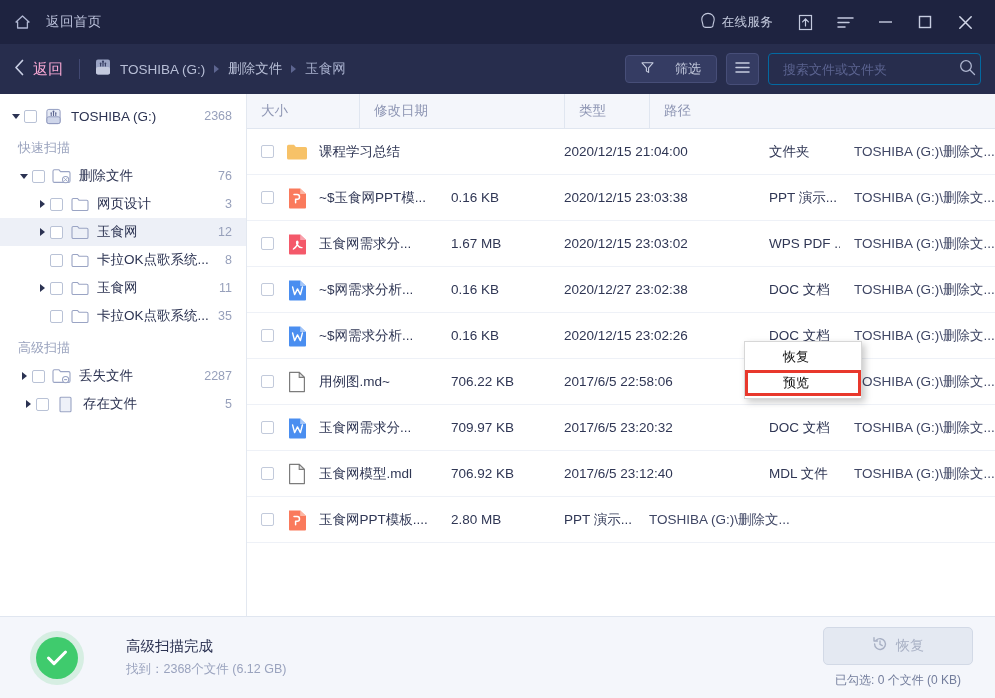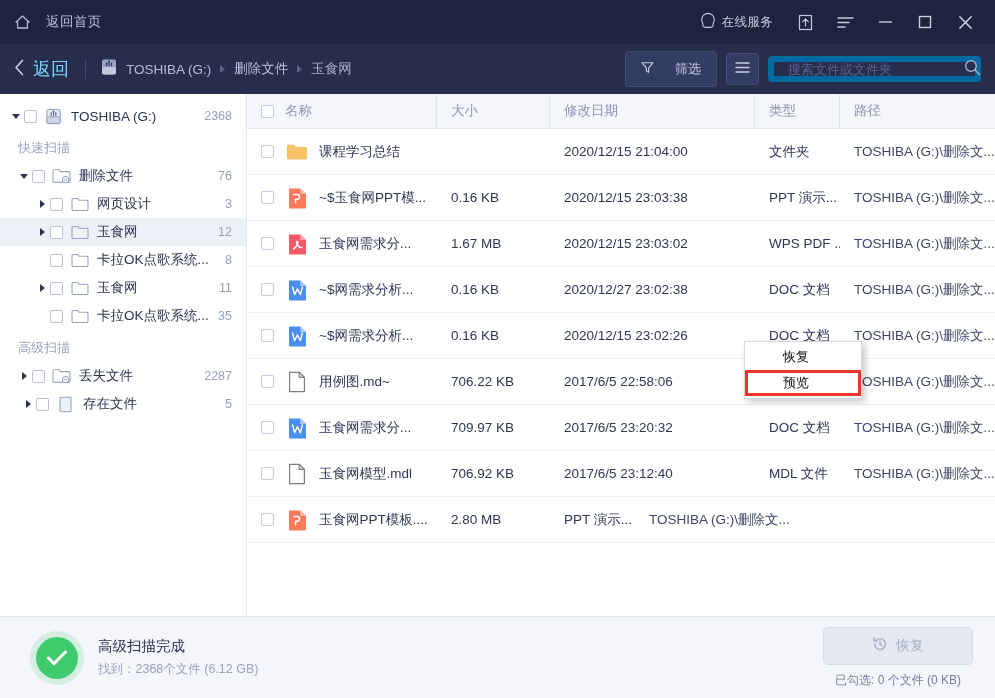--- a/index.html
+++ b/index.html
@@ -24,42 +24,42 @@
   .svc-txt { color:#c6ccdf; font-size:12.5px; letter-spacing:.3px; }
   .tb-ico { width:40px; height:44px; display:flex; align-items:center; justify-content:center; cursor:pointer; }
   .tb-ico svg { display:block; }
 
   
   .navbar {
     height:50px; flex:0 0 50px; background:#272d4d; display:flex; align-items:center;
     padding:0 14px; position:relative;
   }
   .back-btn { display:flex; align-items:center; gap:8px; cursor:pointer; padding-right:14px; }
-  .back-txt { color:#7dd3fc; font-size:18px; }
+  .back-txt { color:#f9a8d4; font-size:15px; }
   .vdiv { width:1px; height:20px; background:#414872; margin:0 14px 0 2px; }
   .crumbs { display:flex; align-items:center; gap:0px; }
   .drive-ico { margin-right:8px; display:block; }
   .crumb { color:#b7bed6; font-size:13.5px; cursor:pointer; white-space:nowrap; }
   .crumb.current { color:#aab2cf; }
   .crumb-sep {
     width:0;height:0;border-left:5px solid #5d6590;border-top:4px solid transparent;
     border-bottom:4px solid transparent; margin:0 9px;
   }
   .nav-right { margin-left:auto; display:flex; align-items:center; gap:9px; }
   .filter-btn {
-    height:36px; padding:0 15px; background:#353c63; border:1px solid #474e78; border-radius:4px;
+    height:28px; padding:0 15px; background:#353c63; border:1px solid #474e78; border-radius:4px;
     display:flex; align-items:center; gap:21px; cursor:pointer;
   }
   .filter-txt { color:#c6ccdf; font-size:13px; }
   .list-btn {
     width:33px; height:32px; background:#353c63; border:1px solid #474e78; border-radius:4px;
     display:flex; align-items:center; justify-content:center; cursor:pointer;
   }
   .search-box {
-    width:213px; height:26px; border:6px solid #0369a1; border-radius:4px;
+    width:213px; height:32px; border:1px solid #0369a1; border-radius:4px;
     display:flex; align-items:center; padding:0 10px 0 14px; background:transparent;
   }
   .search-input {
     flex:1; background:transparent; border:0; outline:0; color:#c3c9de; font-size:13px;
     font-family:inherit;
   }
   .search-input::placeholder { color:#5b6390; }
 
   
   .body { flex:1; display:flex; min-height:0; background:#fff; }
@@ -134,21 +134,21 @@
   }
   .ctxitem {
     height:26px; display:flex; align-items:center; padding-left:38px; font-size:13px;
     color:#101010; cursor:pointer; position:relative;
   }
   .ctxitem.hl { outline:3px solid #e8382c; outline-offset:-3px; }
 
   
   .footer {
     height:82px; flex:0 0 82px; background:#f4f6fb; border-top:1px solid #e0e6f0;
-    display:flex; align-items:center; padding:0 22px; position:relative;
+    display:flex; align-items:center; padding:0 22px; position:relative;gap:28px;
   }
   .check-circle {
     width:42px;height:42px;border-radius:50%;background:#3fcb6d;display:flex;align-items:center;
     justify-content:center; box-shadow:0 0 0 6px rgba(63,203,109,.17);
     flex:0 0 42px; margin-left:14px;
   }
   .stat-txt { margin-left:20px; display:flex; flex-direction:column; gap:5px; }
   .stat-1 { color:#2b3252; font-size:14.5px; }
   .stat-2 { color:#9aa3be; font-size:12.5px; }
   .foot-right { margin-left:auto; display:flex; flex-direction:column; align-items:center; gap:7px; }
@@ -415,24 +415,20 @@
             </svg>
         </span>
         <span class="tlabel">存在文件</span>
         <span class="tcount">5</span>
       </div>
     </div>
 
     <div class="table-wrap">
 
       <div class="thead">
-        <div class="th c-name">
-          <span class="hcb"></span>
-          <span>名称</span>
-        </div>
         <div class="th c-size">
           <span>大小</span>
           <span class="sort-caret"></span>
         </div>
         <div class="th c-date">
           <span>修改日期</span>
         </div>
         <div class="th c-type">
           <span>类型</span>
         </div>

